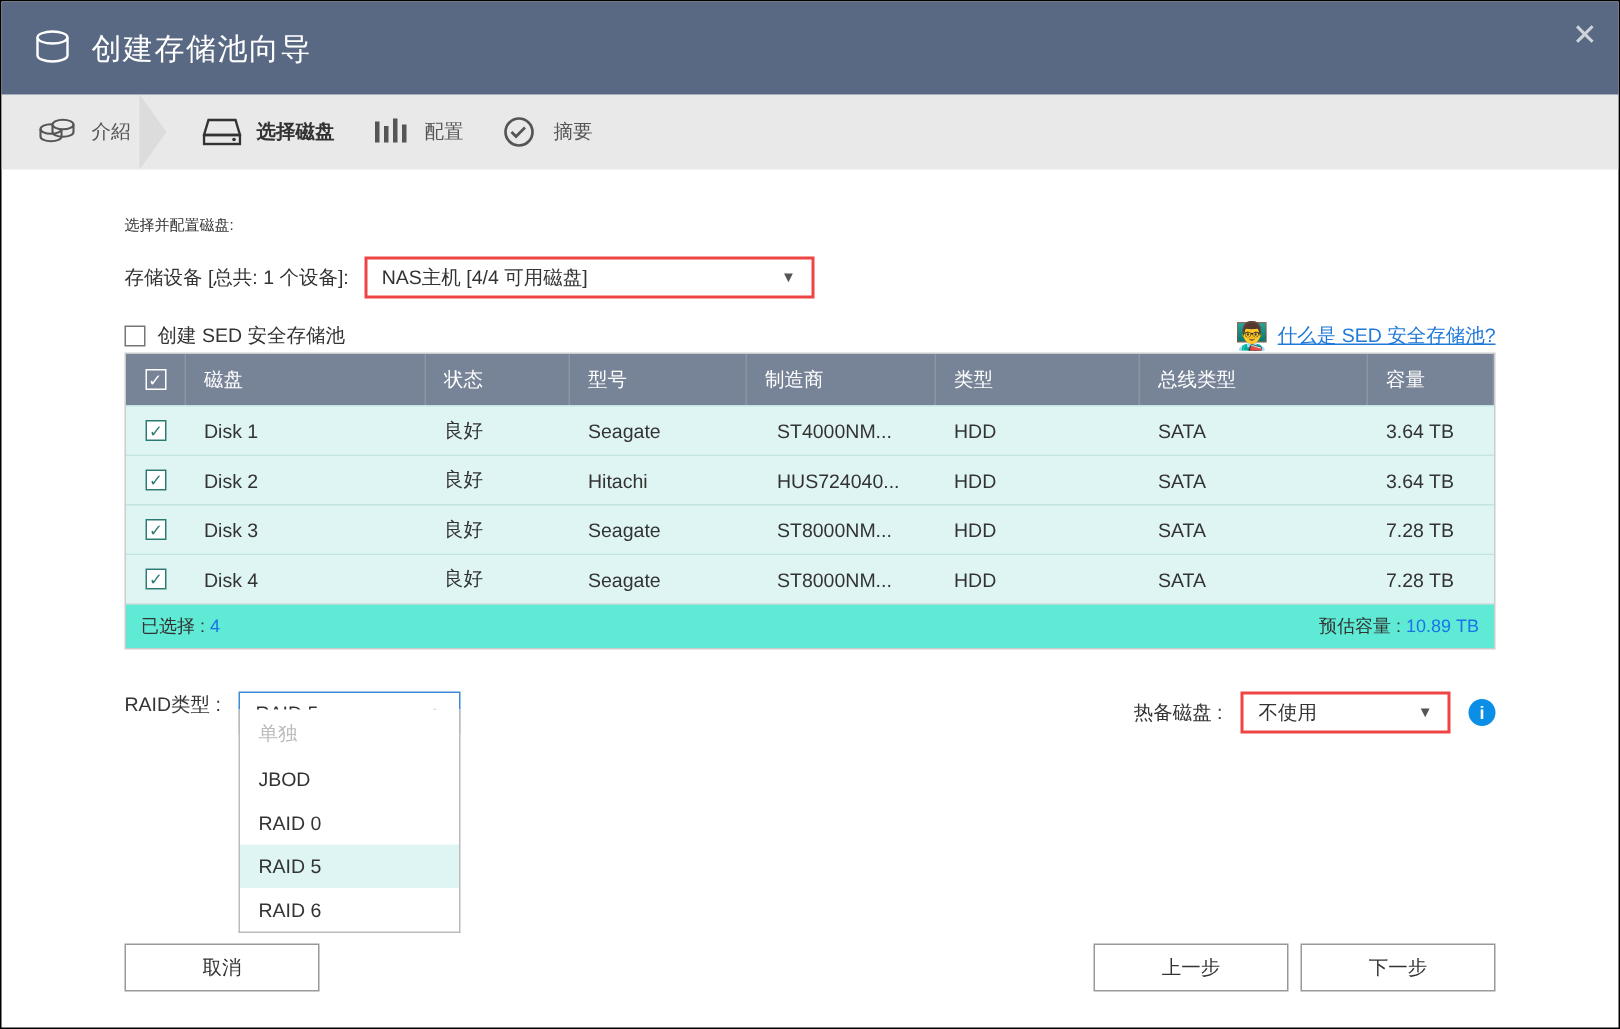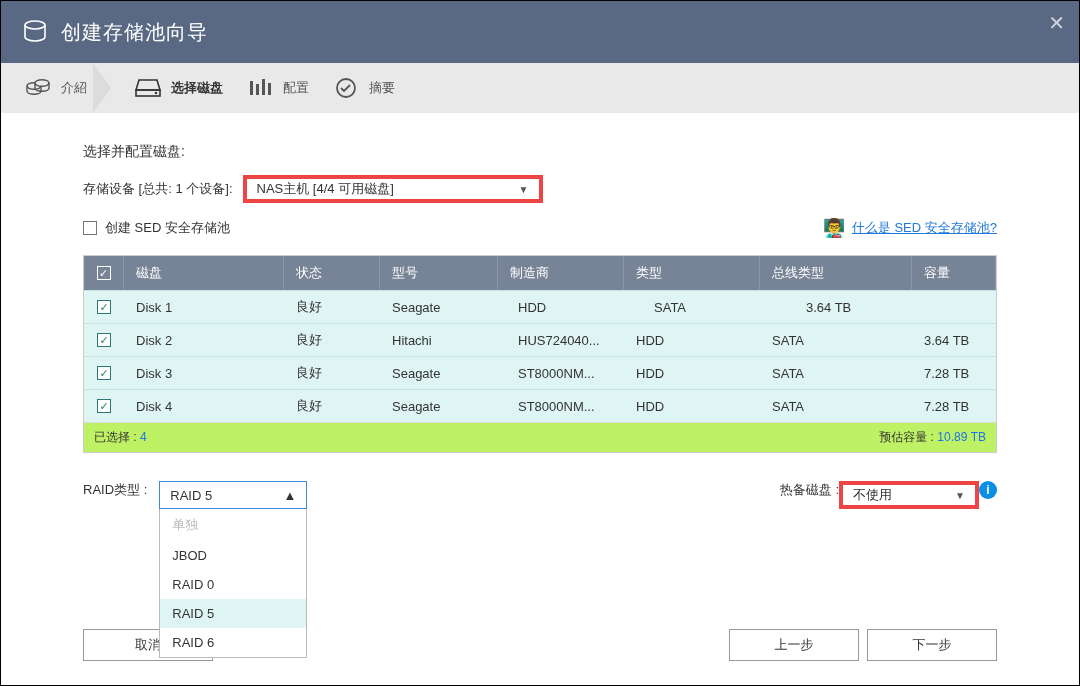--- a/index.html
+++ b/index.html
@@ -8,50 +8,50 @@
   .titlebar { background: #596983; height: 62px; display: flex; align-items: center; padding: 0 20px; color: #fff; position: relative; }
   .titlebar .icon { margin-right: 12px; }
   .titlebar .title { font-size: 20px; font-weight: 400; letter-spacing: 1px; }
   .close-btn { position: absolute; right: 14px; top: 10px; color: #cfd4db; font-size: 20px; cursor: pointer; font-family: Arial; }
   .steps { background: #e9e9e9; height: 50px; display: flex; padding: 0 24px; gap: 24px; }
   .step { display: flex; align-items: center; gap: 10px; color: #555; }
   .step.active { color: #333; font-weight: 700; }
   .step .step-icon { width: 26px; height: 22px; display: inline-flex; align-items: center; justify-content: center; }
   .arrow { width: 0; height: 0; border-top: 25px solid transparent; border-bottom: 25px solid transparent; border-left: 18px solid #dcdcdc; margin-left: -18px; }
   .content { flex: 1; padding: 30px 82px 0; position: relative; }
-  .section-title { font-size: 14px; margin-bottom: 14px; }
+  .section-title { font-size: 10px; margin-bottom: 14px; }
   .row { display: flex; align-items: center; gap: 10px; margin-bottom: 14px; }
-  .select-box { border: 4px solid #ef4444; height: 28px; display: flex; align-items: center; justify-content: space-between; padding: 0 10px; background: #fff; cursor: pointer; }
+  .select-box { border: 2px solid #ef4444; height: 28px; display: flex; align-items: center; justify-content: space-between; padding: 0 10px; background: #fff; cursor: pointer; }
   .select-box .caret { font-size: 10px; color: #555; }
-  .chk-row { display: flex; align-items: center; justify-content: space-between; margin-bottom: 16px; }
+  .chk-row { display: flex; align-items: center; justify-content: space-between; }
   .chk-left { display: flex; align-items: center; gap: 8px; }
   .checkbox { width: 14px; height: 14px; border: 1px solid #777; display: inline-block; cursor: pointer; }
   .link-row { display: flex; align-items: center; gap: 6px; color: #1a73e8; cursor: pointer; }
   .link-row a { color: #2179d8; text-decoration: underline; }
   .table { border: 1px solid #ccc; width: 100%; }
   .thead { background: #778396; color: #fff; display: flex; height: 34px; align-items: stretch; }
   .th, .td { padding: 0 12px; display: flex; align-items: center; border-right: 1px solid rgba(255,255,255,0.15); }
   .td { border-right: none; }
   .col-chk { width: 40px; justify-content: center; }
   .col-disk { width: 160px; }
   .col-status { width: 96px; }
   .col-mfr { width: 126px; }
   .col-model { width: 118px; }
   .col-type { width: 136px; }
   .col-bus { width: 152px; text-align: center; }
   .col-cap { flex: 1; }
   .tbody .tr { display: flex; height: 33px; background: #dff5f4; border-top: 1px solid #c2e5e3; }
   .chk-indicator { width: 14px; height: 14px; border: 1px solid #2a7a73; display: flex; align-items: center; justify-content: center; font-size: 11px; color: #2a7a73; background: #fff; cursor: pointer; }
-  .tfoot { display: flex; justify-content: space-between; padding: 6px 10px; background: #bef264; border-top: 1px solid #ddd; font-size: 12px; }
+  .tfoot { display: flex; justify-content: space-between; padding: 6px 10px; background: #5eead4; border-top: 1px solid #ddd; font-size: 12px; }
   .tfoot .blue { color: #1a73e8; }
   .raid-row { display: flex; align-items: flex-start; justify-content: space-between; margin-top: 28px; }
   .raid-left { display: flex; align-items: flex-start; gap: 12px; position: relative; }
-  .raid-right { display: flex; align-items: flex-start; }
+  .raid-right { display: flex; align-items: center; gap: 12px; }
   .dropdown-open { border: 1px solid #3c8ad8; height: 28px; width: 148px; display: flex; align-items: center; justify-content: space-between; padding: 0 10px; background: #fff; cursor: pointer; }
-  .dropdown-list { position: absolute; top: 28px; left: 0; width: 148px; border: 1px solid #bbb; border-top: none; background: #fff; z-index: 10; }
+  .dropdown-list { position: absolute; top: 12px; left: 0; width: 148px; border: 1px solid #bbb; border-top: none; background: #fff; z-index: 10; }
   .dropdown-list .opt { padding: 7px 12px; cursor: pointer; }
   .dropdown-list .opt.disabled { color: #bbb; cursor: default; }
   .dropdown-list .opt.selected { background: #dff5f4; }
   .info-icon { width: 18px; height: 18px; border-radius: 50%; background: #0b8ee6; color: #fff; display: flex; align-items: center; justify-content: center; font-size: 12px; font-weight: bold; cursor: pointer; }
   .footer { position: absolute; bottom: 24px; left: 82px; right: 82px; display: flex; justify-content: space-between; }
   .btn { width: 130px; height: 32px; border: 1px solid #999; background: #fff; display: flex; align-items: center; justify-content: center; cursor: pointer; }
   .footer-right { display: flex; gap: 8px; }
   .professor { font-size: 18px; }
 </style>
 </head>
@@ -148,20 +148,21 @@
         <div class="th col-cap">容量</div>
       </div>
       <div class="tbody" id="tbody">
           <div class="tr">
             <div class="td col-chk">
               <span class="chk-indicator">✓</span>
             </div>
             <div class="td col-disk">Disk 1</div>
             <div class="td col-status">良好</div>
             <div class="td col-mfr">Seagate</div>
+            <div class="td col-model">ST4000NM...</div>
             <div class="td col-type">HDD</div>
             <div class="td col-bus">SATA</div>
             <div class="td col-cap">3.64 TB</div>
           </div>
           <div class="tr">
             <div class="td col-chk">
               <span class="chk-indicator">✓</span>
             </div>
             <div class="td col-disk">Disk 2</div>
             <div class="td col-status">良好</div>

